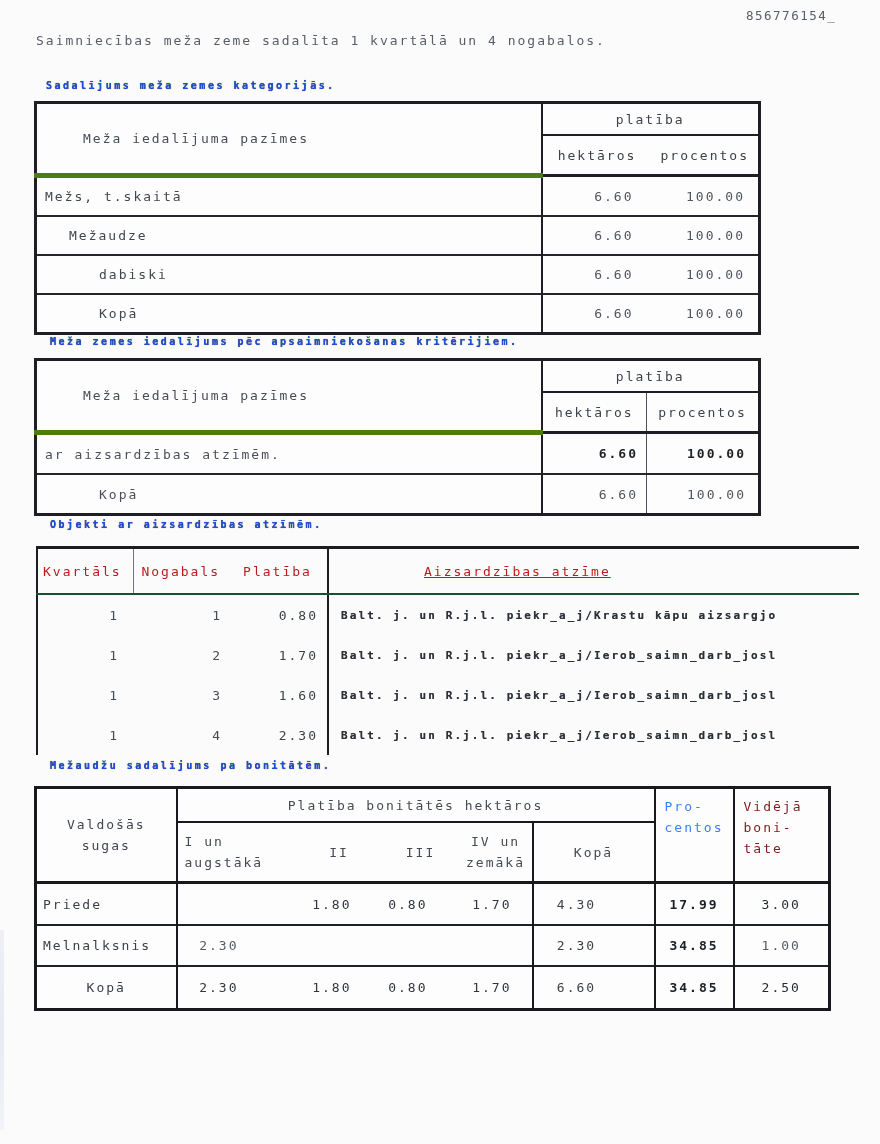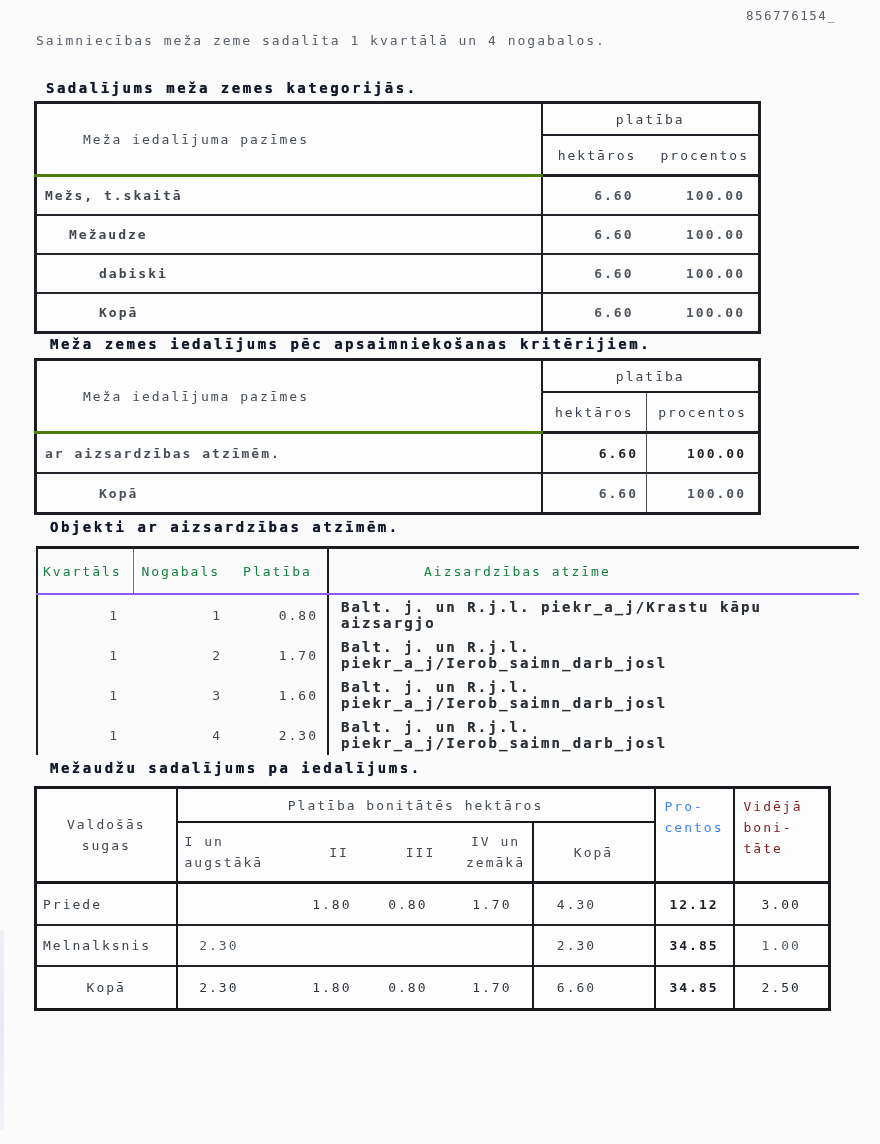--- a/index.html
+++ b/index.html
@@ -4,60 +4,60 @@
 <style>
   html,body{margin:0;padding:0;}
   body{
     width:880px;height:1144px;position:relative;overflow:hidden;
     background:#fbfbfc;
     font-family:"DejaVu Sans Mono","Liberation Mono",monospace;
     font-size:13px;letter-spacing:2px;color:#3d434b;
   }
   .abs{position:absolute;}
   .heading{
-    font-weight:bold;font-size:14px;letter-spacing:2.5px;color:#0f172a;
+    font-weight:bold;font-size:10px;letter-spacing:2.5px;color:#1d4ed8;
     text-shadow:0 0 .7px rgba(18,19,23,.85);white-space:nowrap;
   }
   .faded{color:#585e68;}
   table{border-collapse:collapse;table-layout:fixed;}
   td{padding:0;vertical-align:middle;overflow:hidden;}
   .pre{white-space:pre-line;line-height:21px;}
 
   
   .tbl12{width:724px;border:3px solid #1d1f24;background:#fdfdfe;}
-  .tbl12 .lblh{padding-left:46px;color:#474d56;border-right:2px solid #1d1f24;border-bottom:3px solid #4d7c0f;}
+  .tbl12 .lblh{padding-left:46px;color:#474d56;border-right:2px solid #1d1f24;border-bottom:5px solid #4d7c0f;}
   .tbl12 .grouph{height:30px;text-align:center;color:#3c424b;border-bottom:2px solid #1d1f24;}
   .tbl12 .subh{height:38px;text-align:center;color:#3c424b;border-bottom:3px solid #1d1f24;}
-  .tbl12 tr.body td{border-top:2px solid #24262c;height:37px;font-weight:bold;}
+  .tbl12 tr.body td{border-top:2px solid #24262c;height:37px;}
   .tbl12 td.lbl{color:#42474f;}
   .tbl12 td.val{text-align:right;}
   .tbl12 td.sep{border-left:2px solid #1d1f24;}
   .ind0{padding-left:8px;} .ind1{padding-left:32px;} .ind2{padding-left:62px;}
   .tbl12 td.ha{padding-right:18px;color:#50565e;}
   .tbl12 td.pc{padding-right:13px;color:#50565e;}
   .t2 .subsep{border-left:1px solid #4b5057;}
   .t2 tr.body td{height:38px;}
   .t2 td.ha{padding-right:8px;}
   .t2 td.pc{padding-right:12px;}
   .t2 tr.r0 td.val{color:#1e2227;font-weight:bold;}
   .t2 td.lbl{color:#4a505a;}
 
   
   .tbl3{width:822px;border-top:3px solid #1b1d21;border-left:2px solid #1b1d21;background:transparent;}
-  .tbl3 .hrow td{height:44px;border-bottom:2px solid #8b5cf6;color:#15803d;}
+  .tbl3 .hrow td{height:44px;border-bottom:2px solid #14532d;color:#b91c1c;}
   .tbl3 td.atz{border-left:2px solid #1b1d21;}
   .tbl3 .hc1{padding-left:5px;border-right:1px solid #70757d;}
   .tbl3 .hc2{text-align:center;}
   .tbl3 .hc3{text-align:center;}
-  .tbl3 .hc4{padding-left:95px;}
+  .tbl3 .hc4{padding-left:95px;text-decoration:underline;}
   .tbl3 tr.body td{height:40px;}
   .tbl3 td.n1{text-align:right;padding-right:14px;color:#464c54;}
   .tbl3 td.n2{text-align:right;padding-right:6px;color:#464c54;}
   .tbl3 td.n3{text-align:right;padding-right:9px;color:#3c4249;}
-  .tbl3 td.mark{padding-left:12px;font-size:14px;letter-spacing:2.1px;
+  .tbl3 td.mark{padding-left:12px;font-size:11px;letter-spacing:2.1px;
     font-weight:bold;color:#2b3037;text-shadow:0 0 .5px rgba(43,48,55,.6);}
 
   
   .tbl4{width:794px;border:3px solid #17191d;background:#fdfdfe;}
   .tbl4 .spech{text-align:center;color:#40464f;border-right:2px solid #17191d;border-bottom:3px solid #17191d;}
   .tbl4 .grouph{height:32px;text-align:center;color:#454b54;border-bottom:2px solid #17191d;}
   .tbl4 .pcth{vertical-align:top;padding:7px 0 0 9px;color:#3b82f6;border-left:2px solid #17191d;border-bottom:3px solid #17191d;}
   .tbl4 .vidh{vertical-align:top;padding:7px 0 0 9px;color:#7f1d1d;border-left:2px solid #17191d;border-bottom:3px solid #17191d;}
   .tbl4 .h2 td{height:58px;color:#454b54;border-bottom:3px solid #17191d;}
   .tbl4 .bh1{padding-left:7px;vertical-align:middle;}
@@ -202,21 +202,21 @@
     <tr class="body">
       <td class="n1">1</td>
       <td class="n2">4</td>
       <td class="n3">2.30</td>
       <td class="mark atz">Balt. j. un R.j.l. piekr_a_j/Ierob_saimn_darb_josl</td>
     </tr>
   </tbody>
     </table>
 </div>
 
-<div class="abs heading" style="top:760px;left:50px;">Mežaudžu sadalījums pa iedalījums.</div>
+<div class="abs heading" style="top:760px;left:50px;">Mežaudžu sadalījums pa bonitātēm.</div>
 
 <div class="abs" style="top:786px;left:34px;">
   <table class="tbl4">
     <colgroup>
       <col style="width:141px">
         <col style="width:120px">
         <col style="width:85px">
         <col style="width:78px">
       <col style="width:73px">
         <col style="width:122px">
@@ -243,21 +243,21 @@
 zemākā</td>
       <td class="kopah">Kopā</td>
     </tr>
     <tr class="body rA">
       <td class="sp">Priede</td>
       <td class="bv bv1"></td>
       <td class="bv bv2">1.80</td>
       <td class="bv bv3">0.80</td>
       <td class="bv bv4">1.70</td>
       <td class="kv">4.30</td>
-      <td class="pv">12.12</td>
+      <td class="pv">17.99</td>
       <td class="vv">3.00</td>
     </tr>
     <tr class="body rB">
       <td class="sp">Melnalksnis</td>
       <td class="bv bv1">2.30</td>
       <td class="bv bv2"></td>
       <td class="bv bv3"></td>
       <td class="bv bv4"></td>
       <td class="kv">2.30</td>
       <td class="pv">34.85</td>

